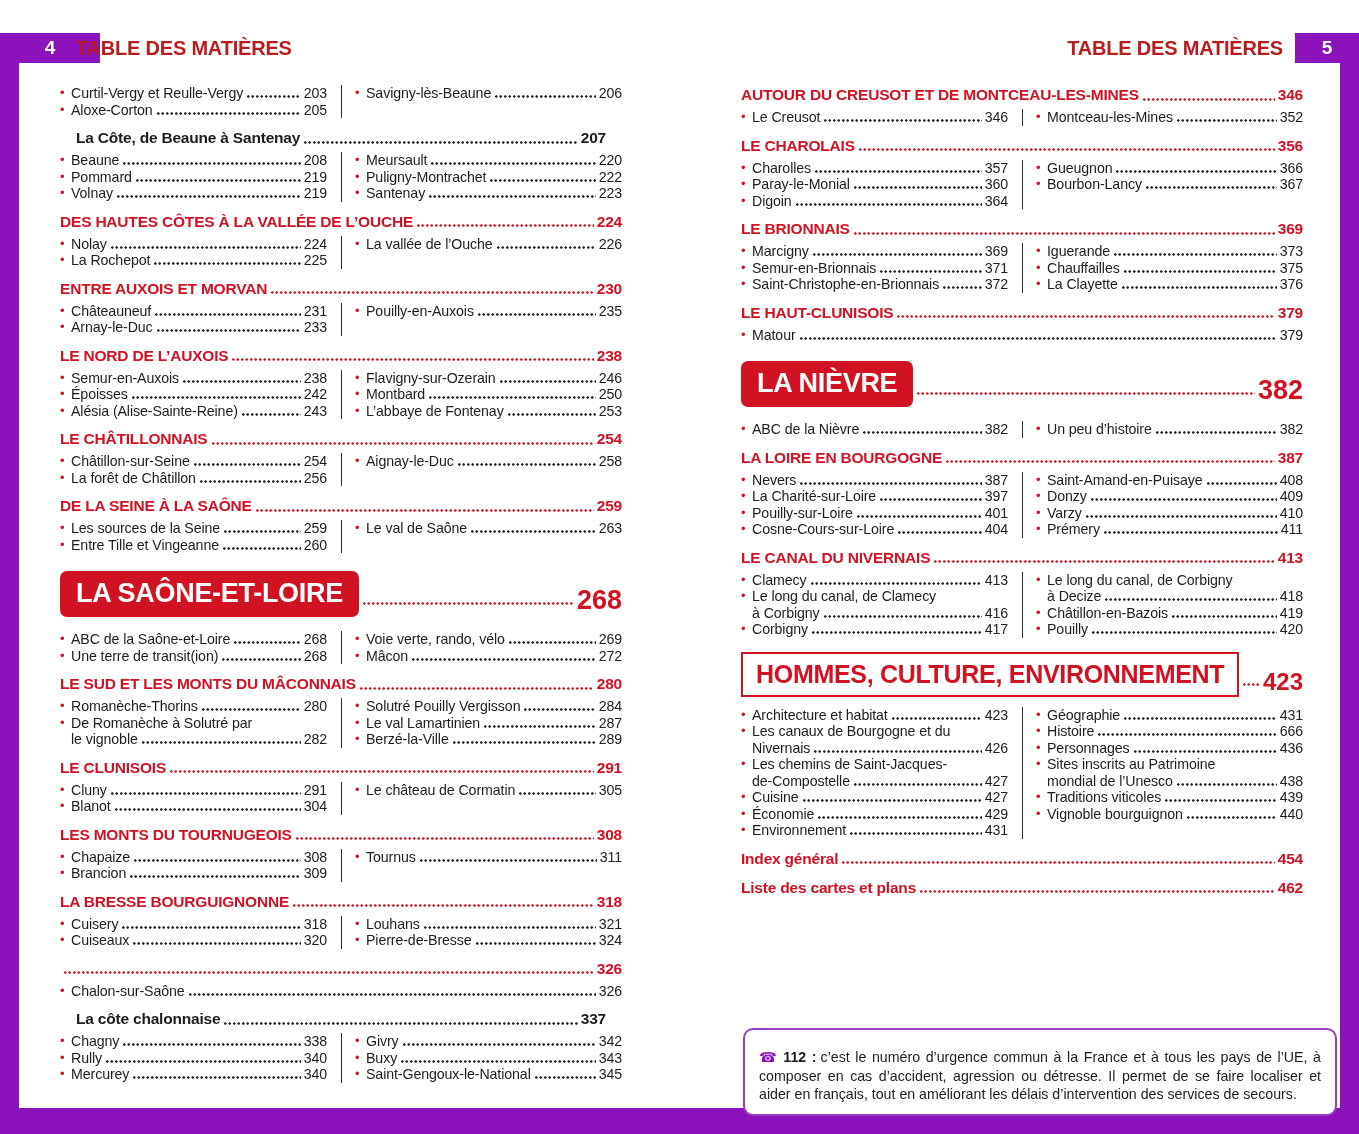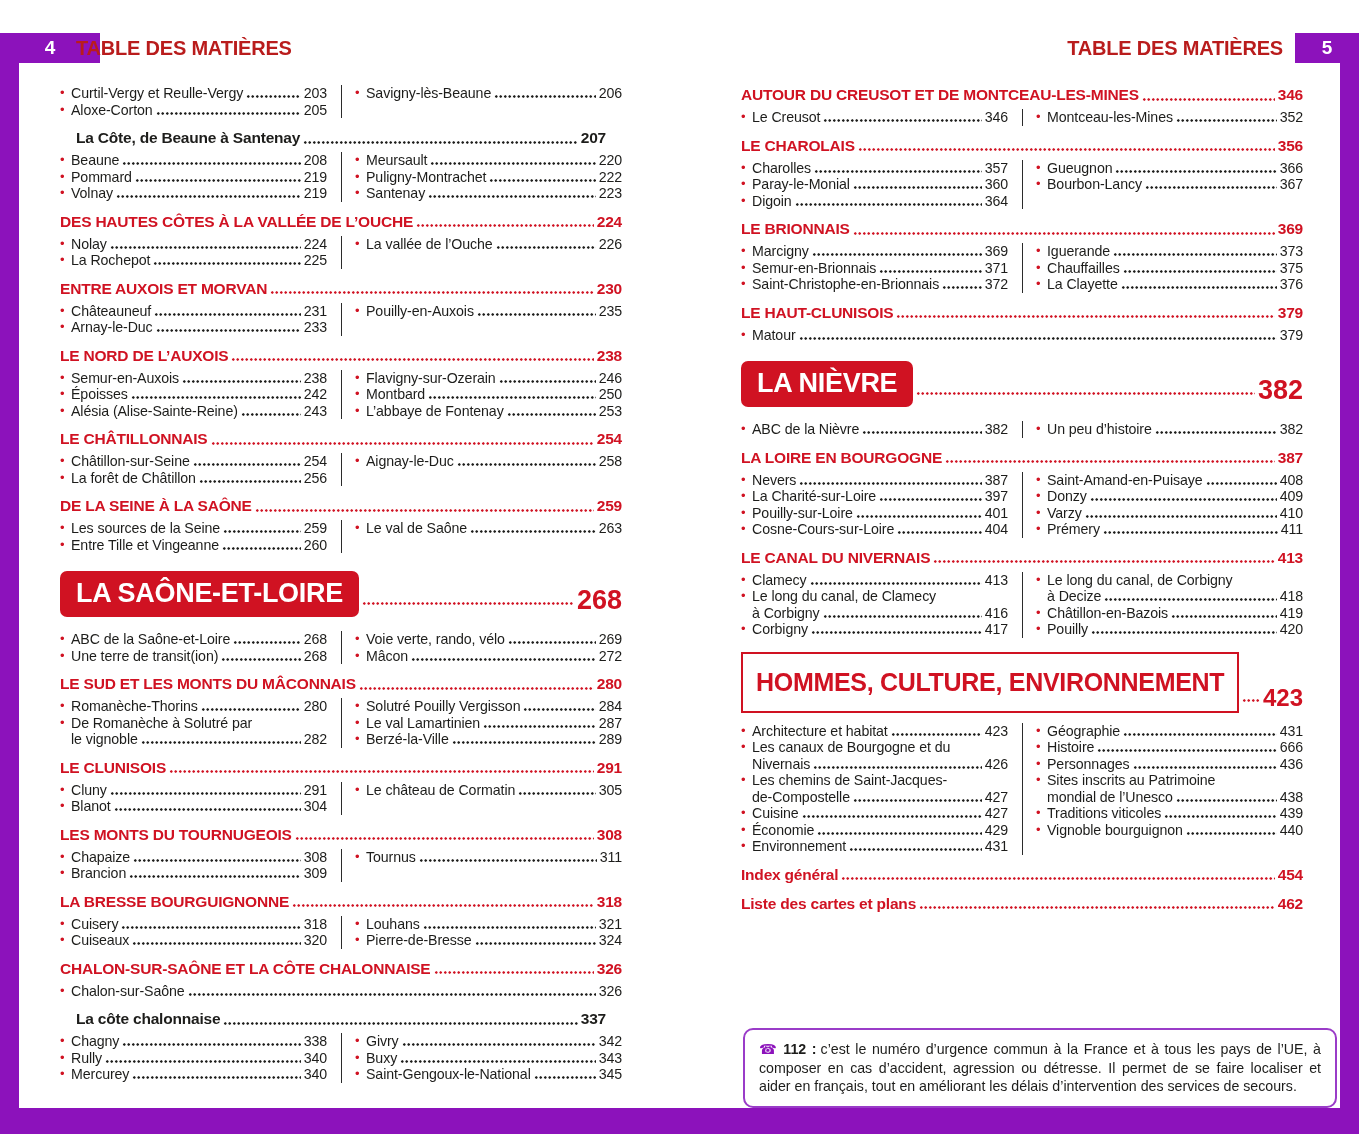--- a/index.html
+++ b/index.html
@@ -37,36 +37,36 @@
   .bold-row .num{flex:none;}
   
   .banner-row{display:flex;align-items:flex-end;margin:18px 0 14px;color:#d01222;}
   .banner{background:#d01222;color:#ffffff;font-weight:bold;font-size:27px;
           padding:7px 16px 8px 16px;letter-spacing:-0.3px;border-radius:7px;}
   .banner-row .leader{background-position:0 calc(100% - 12px);}
   .banner-row .num{flex:none;font-weight:bold;font-size:27px;margin-bottom:1px;}
   
   .boxed-row{display:flex;align-items:flex-end;margin:14px 0 10px;color:#d01222;}
   .boxed{border:2px solid #d01222;color:#d01222;font-weight:bold;font-size:25px;
-         padding:14px 13px;background:#fff;letter-spacing:-0.3px;}
+         padding:6px 13px;background:#fff;letter-spacing:-0.3px;}
   .boxed-row .leader{background-position:0 calc(100% - 10px);}
   .boxed-row .num{flex:none;font-weight:bold;font-size:24px;margin-bottom:1px;}
   
   .cols{display:flex;margin:1px 0 4px;}
   .col{width:50%;padding-right:14px;box-sizing:border-box;}
   .col + .col{border-left:1px solid #2b2b2b;padding-left:13px;padding-right:0;}
   .fullblock{margin:1px 0 4px;}
   .entry{display:flex;font-size:14.2px;line-height:16.5px;letter-spacing:-0.1px;color:#1d1d1b;}
   .bullet{flex:none;width:11px;color:#d01222;font-size:13px;}
   .etext{flex:1;min-width:0;}
   .eline{display:flex;align-items:baseline;}
   .page-num{flex:none;}
   
   .note{position:absolute;left:743px;top:1028px;width:594px;box-sizing:border-box;
-        border:2px solid #9a3cc8;border-radius:10px;padding:10px 14px 10px 14px;
+        border:2px solid #9a3cc8;border-radius:10px;padding:18px 14px 10px 14px;
         font-size:14.2px;line-height:18.6px;text-align:justify;background:#fff;}
   .note .phone{color:#8c12bb;margin-right:5px;}
   .note b{margin-right:4px;}
 </style>
 </head>
 <body>
 
 <div class="sheet">
 
   <div class="tab tab-left">
@@ -666,21 +666,20 @@
               <div class="eline">
                 <span>Pierre-de-Bresse</span>
                 <span class="leader"></span>
                 <span class="page-num">324</span>
               </div>
             </div>
           </div>
         </div>
       </div>
       <div class="section">
-        <span class="title">CHALON-SUR-SAÔNE ET LA CÔTE CHALONNAISE</span>
         <span class="leader"></span>
         <span class="num">326</span>
       </div>
       <div class="fullblock">
         <div class="entry">
           <span class="bullet">•</span>
           <div class="etext">
             <div class="eline">
               <span>Chalon-sur-Saône</span>
               <span class="leader"></span>

